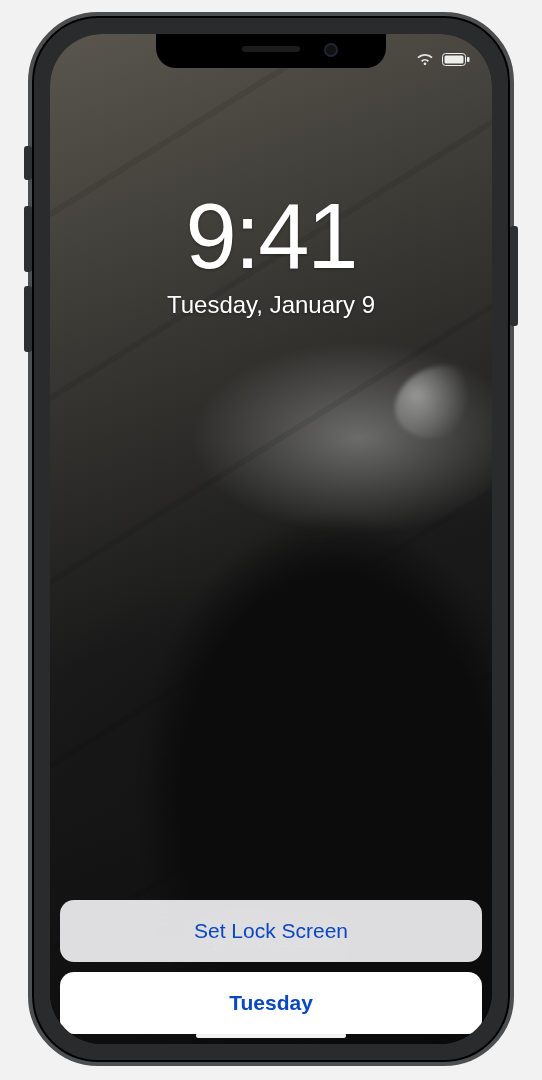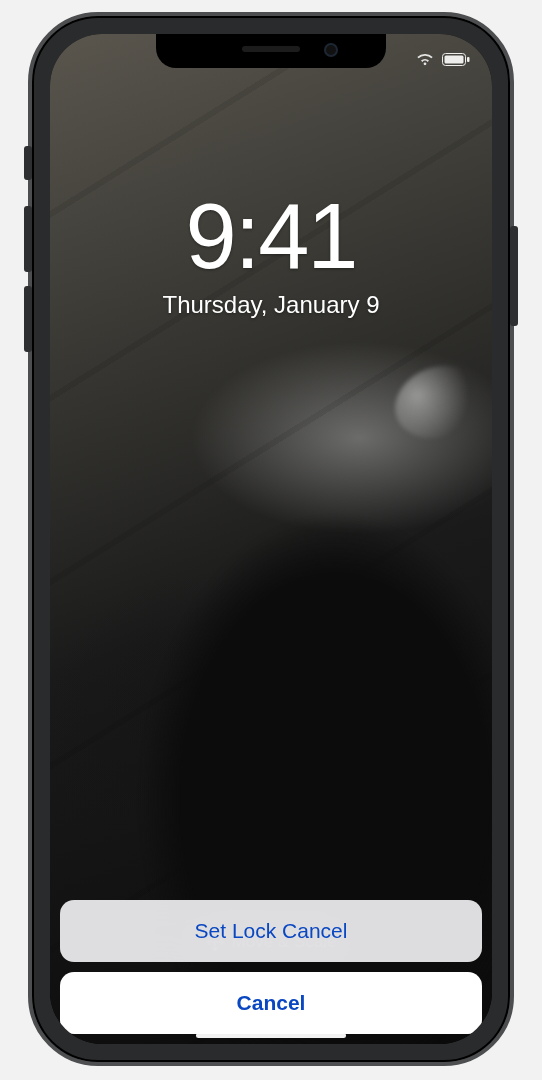--- a/index.html
+++ b/index.html
@@ -261,44 +261,44 @@
         <svg width="28" height="13" viewBox="0 0 28 13">
           <rect x="0.5" y="0.5" width="23" height="12" rx="3" ry="3" fill="none" stroke="#ffffff" stroke-width="1"></rect>
           <rect x="2.5" y="2.5" width="19" height="8" rx="1.5" fill="#ffffff"></rect>
           <rect x="25" y="4" width="2.5" height="5" rx="1" fill="#ffffff"></rect>
         </svg>
       </span>
     </div>
 
     <div class="lock-clock">
       <div class="lock-time">9:41</div>
-      <div class="lock-date">Thursday, January 9</div>
+      <div class="lock-date">Tuesday, January 9</div>
     </div>
 
     <div class="move-scale">
       <span class="ms-icon">
         <svg width="18" height="18" viewBox="0 0 18 18">
           <g stroke="#ffffff" stroke-width="1.4" fill="none" stroke-linecap="round" stroke-linejoin="round">
             <path d="M9 1v16M1 9h16"></path>
             <path d="M6.5 3.2L9 1l2.5 2.2M6.5 14.8L9 17l2.5-2.2M3.2 6.5L1 9l2.2 2.5M14.8 6.5L17 9l-2.2 2.5"></path>
           </g>
         </svg>
       </span>
       <span>Move &amp; Scale</span>
     </div>
 
     <div class="sheet-wrap">
       <div class="sheet-group">
         <div class="sheet-btn">
-          <span>Set Lock Cancel</span>
+          <span>Set Lock Screen</span>
         </div>
       </div>
       <div class="cancel-group">
         <div class="cancel-btn">
-          <span>Cancel</span>
+          <span>Tuesday</span>
         </div>
       </div>
     </div>
 
     <div class="home-indicator"></div>
 
   </div>
 </div>
 
 </body></html>

